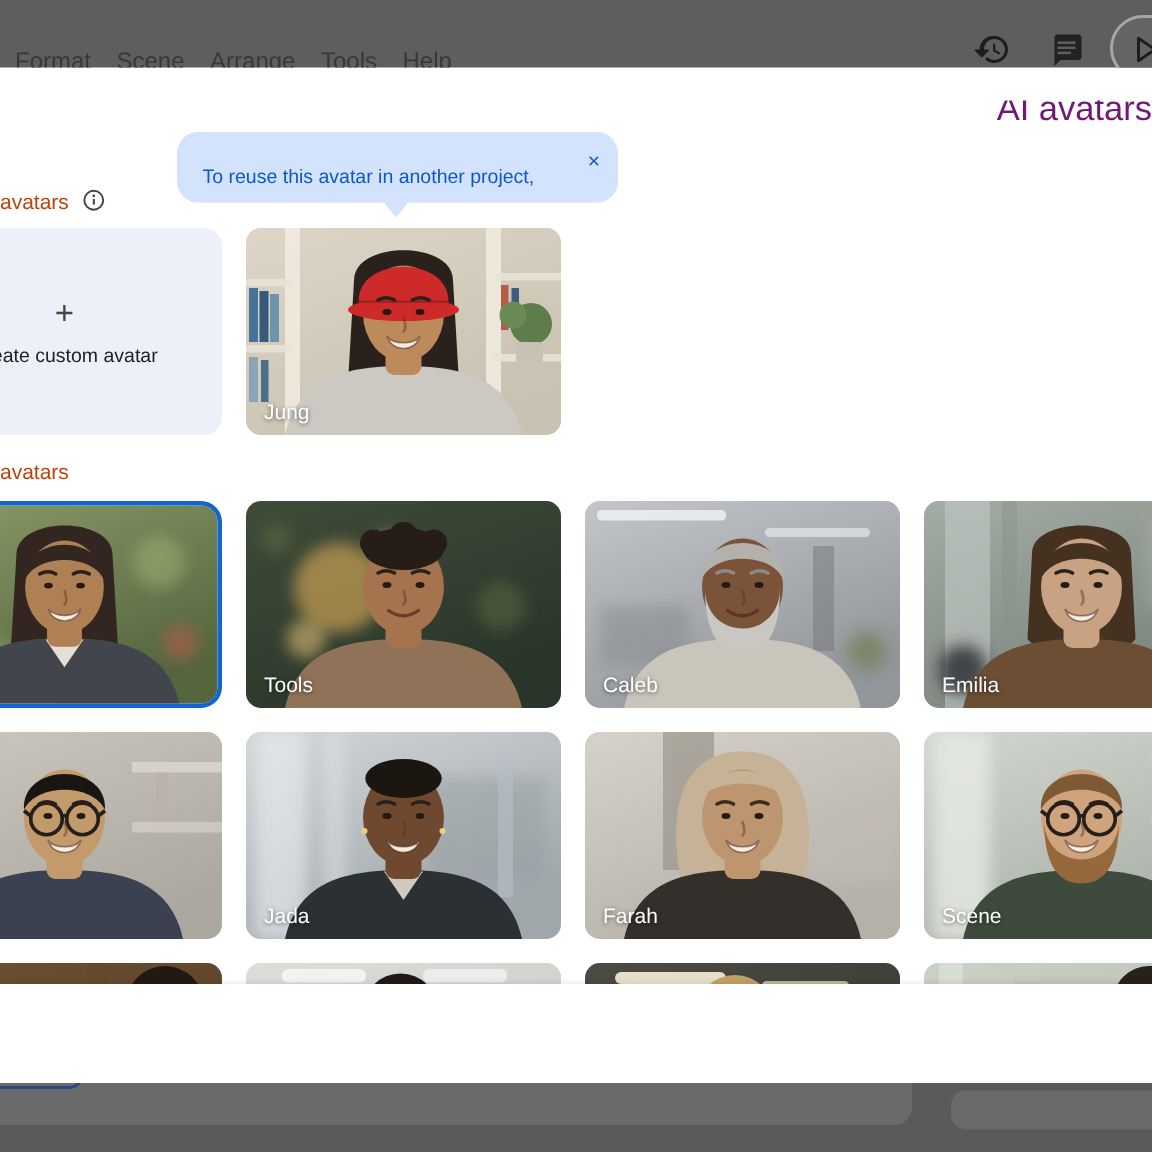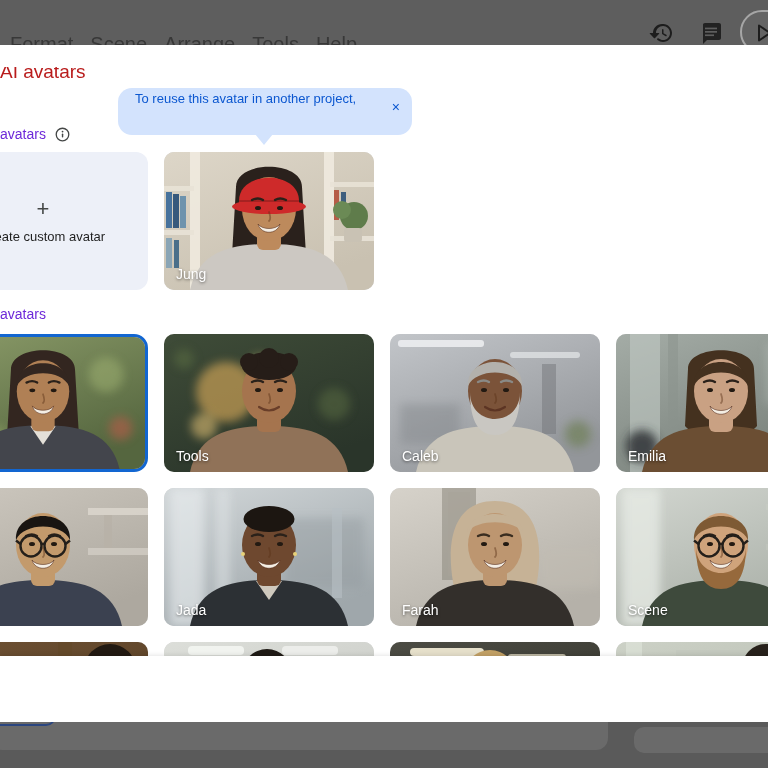--- a/index.html
+++ b/index.html
@@ -3,45 +3,45 @@
 <meta charset="utf-8">
 <style>
   html,body{margin:0;padding:0;}
   body{width:768px;height:768px;overflow:hidden;position:relative;
        font-family:"Liberation Sans",sans-serif;background:#fff;}
 
   
   .topbar{position:absolute;top:0;left:0;width:768px;height:45px;background:#5e5e5e;
           overflow:hidden;z-index:4;}
   .menus{position:absolute;left:10px;top:33px;display:flex;gap:17px;
-         font-size:20px;color:#383838;}
+         font-size:16px;color:#383838;}
   .menus span{white-space:nowrap;cursor:default;}
   .tb-icon{position:absolute;top:21px;width:24px;height:24px;}
   .tb-icon.history{left:649px;}
   .tb-icon.comment{left:699px;}
   .play-pill{position:absolute;left:740px;top:10px;width:90px;height:44px;
              border-radius:22px;border:2px solid #a6a6a6;background:#646464;box-sizing:border-box;}
   .play-pill svg{position:absolute;left:11px;top:9px;}
 
   
   .dialog{position:absolute;top:45px;left:0;width:768px;height:677px;background:#fff;z-index:3;overflow:hidden;}
   .scrollarea{position:absolute;top:22px;left:0;width:768px;height:589px;overflow:hidden;z-index:1;}
-  .dlg-title{position:absolute;top:-7px;left:0;width:768px;text-align:left;
-             font-size:19px;line-height:24px;color:#b91c1c;margin:0;font-weight:400;}
+  .dlg-title{position:absolute;top:-7px;left:0;width:768px;text-align:right;
+             font-size:23px;line-height:24px;color:#701a75;margin:0;font-weight:400;}
 
   .tooltip{position:absolute;left:118px;top:21px;width:294px;height:47px;box-sizing:border-box;
            background:#d3e3fd;border-radius:14px;color:#0b57d0;font-size:13px;line-height:20px;
-           padding:1px 34px 0 17px;z-index:6;}
+           padding:20px 34px 0 17px;z-index:6;}
   .tooltip:after{content:'';position:absolute;left:137px;top:100%;margin-top:-1px;
                  border:9px solid transparent;border-top:11px solid #d3e3fd;border-bottom:0;}
   .tt-close{position:absolute;right:12px;top:12px;background:none;border:none;color:#0b57d0;
             font-size:14px;line-height:14px;padding:0;cursor:pointer;font-family:inherit;}
 
-  .sec-label{position:absolute;left:0;display:flex;align-items:flex-end;gap:9px;
-             font-size:14px;font-weight:500;color:#6d28d9;}
+  .sec-label{position:absolute;left:0;display:flex;align-items:flex-start;gap:9px;
+             font-size:14px;font-weight:500;color:#c2410c;}
   .sec1{top:59px;}  .sec2{top:239px;}
 
   .your-grid{position:absolute;left:-62px;top:85px;display:grid;grid-template-columns:210px 210px;gap:16px;}
   .stock-grid{position:absolute;left:-62px;top:267px;display:grid;grid-template-columns:repeat(4,210px);
               grid-auto-rows:138px;gap:16px;}
   .card{position:relative;width:210px;height:138px;border-radius:10px;overflow:hidden;
         background:#cfcfcf;box-sizing:border-box;cursor:pointer;}
   .card.selected{border:3px solid #1266d1;border-radius:14px;}
   .card.create{background:#edf0f8;border-radius:12px;display:flex;flex-direction:column;
                align-items:center;justify-content:center;gap:9px;}

